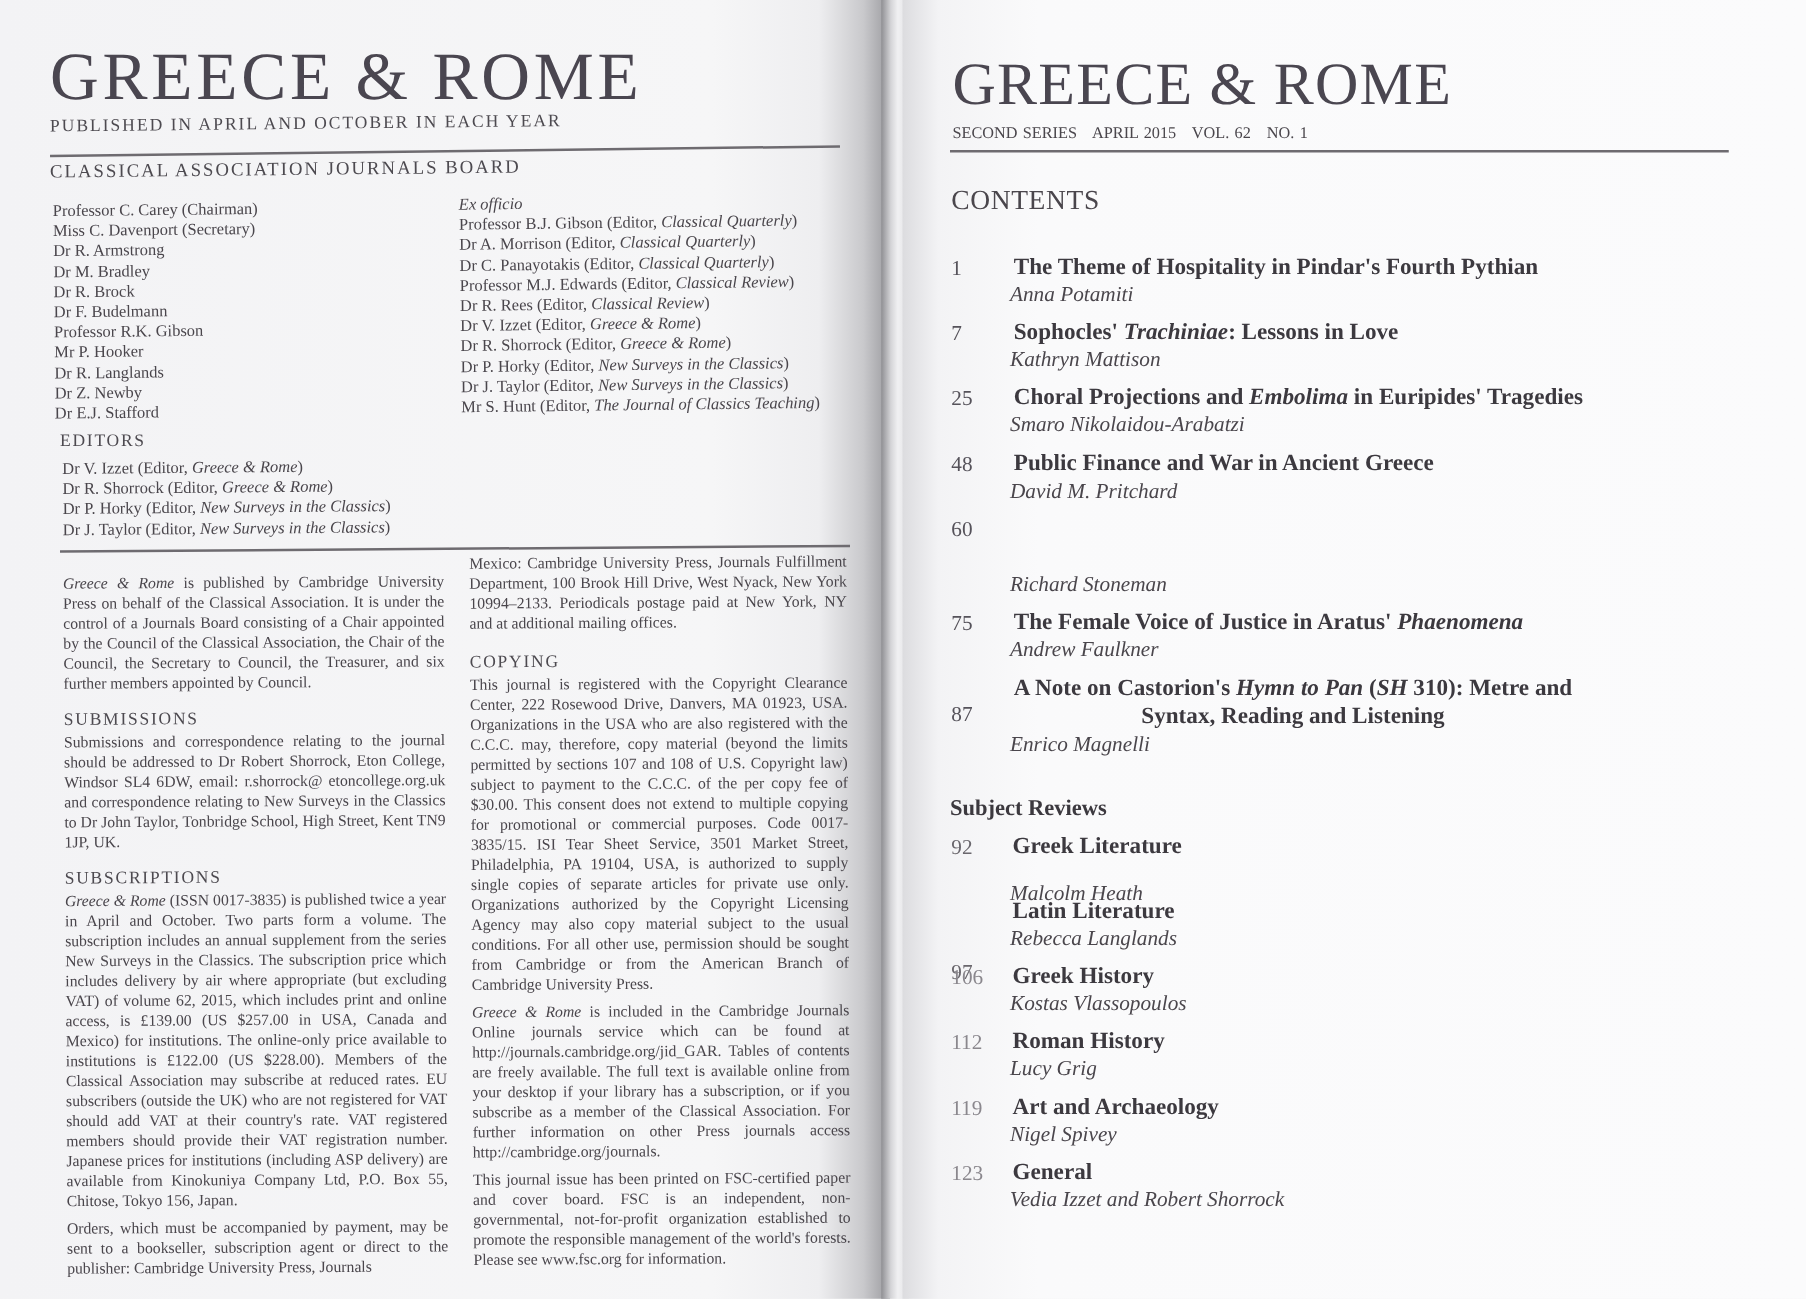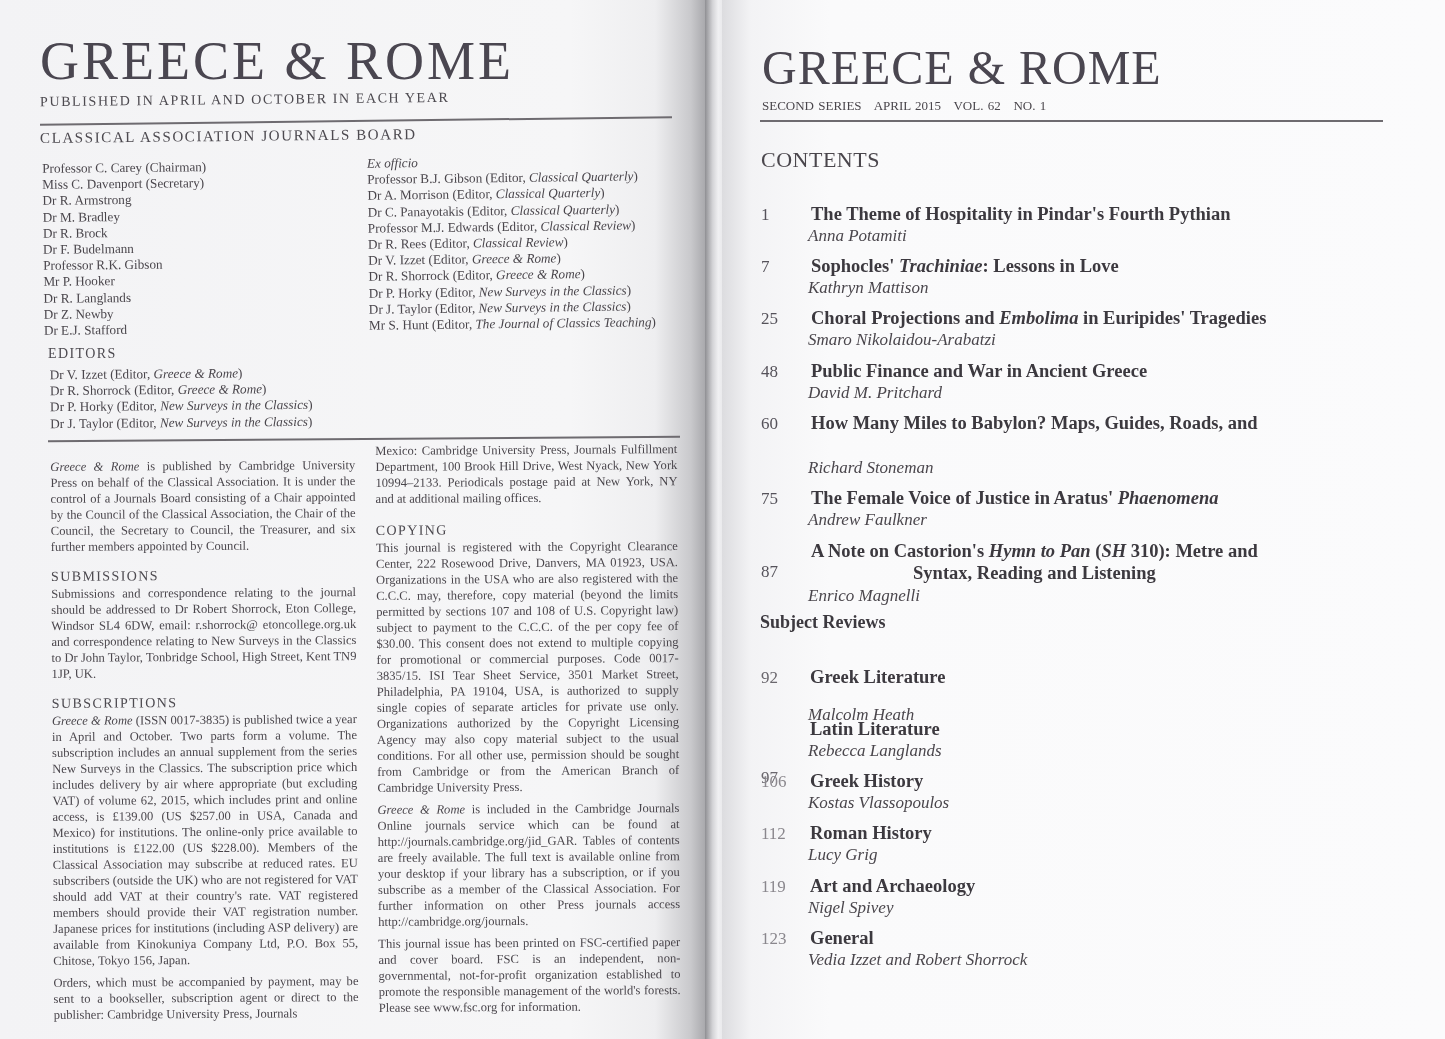--- a/index.html
+++ b/index.html
@@ -144,36 +144,36 @@
         <div class="toc-title"><span>Choral Projections and </span><i>Embolima</i><span> in Euripides' Tragedies</span></div>
         <div class="toc-author" style="top: 23px;">Smaro Nikolaidou-Arabatzi</div>
       </div>
       <div class="toc-entry" style="top: 360px;">
         <div class="toc-num" style="top: 2px;">48</div>
         <div class="toc-title"><span>Public Finance and War in Ancient Greece</span></div>
         <div class="toc-author" style="top: 23px;">David M. Pritchard</div>
       </div>
       <div class="toc-entry" style="top: 412px;">
         <div class="toc-num" style="top: 2px;">60</div>
-        <div class="toc-title"><span>How Many Miles to Babylon? Maps, Guides, Roads, and</span><br></div>
+        <div class="toc-title"><br></div>
         <div class="toc-author" style="top: 46px;">Richard Stoneman</div>
       </div>
       <div class="toc-entry" style="top: 487px;">
         <div class="toc-num" style="top: 2px;">75</div>
         <div class="toc-title"><span>The Female Voice of Justice in Aratus' </span><i>Phaenomena</i></div>
         <div class="toc-author" style="top: 23px;">Andrew Faulkner</div>
       </div>
       <div class="toc-entry" style="top: 540px;">
         <div class="toc-num" style="top: 2px; margin-top: 20px;">87</div>
         <div class="toc-title"><span>A Note on Castorion's </span><i>Hymn to Pan</i><span> (</span><i>SH</i><span> 310): Metre and</span><br><span>Syntax, Reading and Listening</span></div>
         <div class="toc-author" style="top: 46px;">Enrico Magnelli</div>
       </div>
     </div>
 
-  <div class="abs subj-head" style="left:38px;top:612px;">Subject Reviews</div>
+  <div class="abs subj-head" style="left:38px;top:636px;">Subject Reviews</div>
   <div class="abs" style="left:39px;top:0;width:680px;height:1039px;" id="reviews">
       <div class="toc-entry" style="top: 666px;">
         <div class="toc-num" style="color: rgb(106, 103, 109); top: 2px;">92</div>
         <div class="toc-title" style="left: 49px;">Greek Literature</div>
         <div class="toc-author" style="top: 39px;">Malcolm Heath</div>
       </div>
       <div class="toc-entry" style="top: 718px;">
         <div class="toc-num" style="color: rgb(106, 103, 109); top: 2px; margin-top: 48px;">97</div>
         <div class="toc-title" style="left: 49px;">Latin Literature</div>
         <div class="toc-author" style="top: 23px;">Rebecca Langlands</div>

